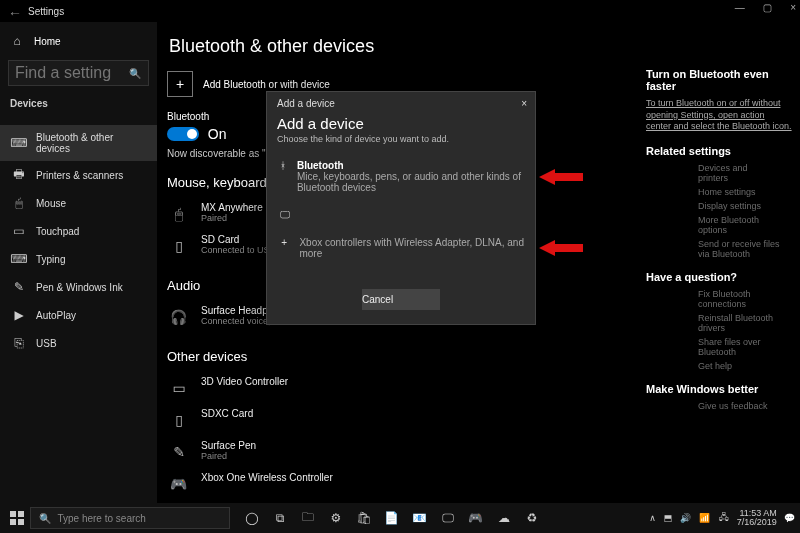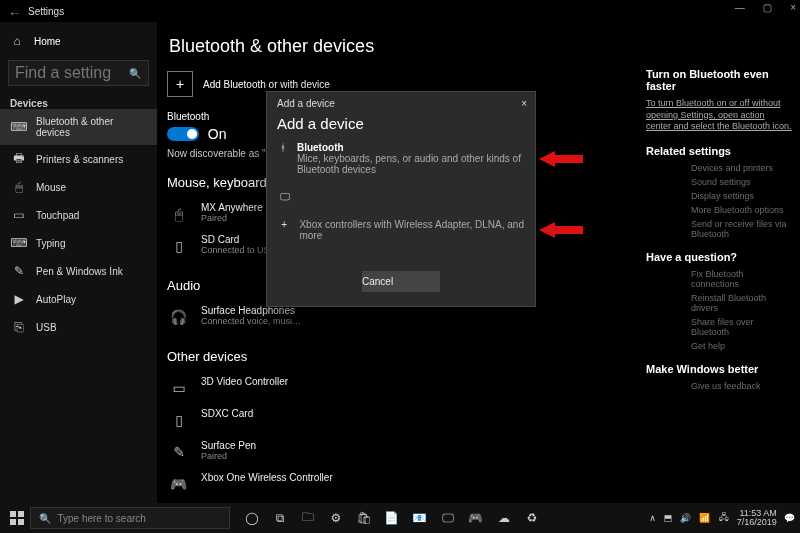--- a/index.html
+++ b/index.html
@@ -6,21 +6,21 @@
   body { width:800px; height:533px; background:#000; color:#fff; position:relative; overflow:hidden; font-size:10px; }
   .titlebar { height:22px; display:flex; align-items:center; padding:0 8px; background:#000; }
   .titlebar .back { width:20px; color:#888; font-size:14px; }
   .titlebar .title { font-size:10px; color:#ddd; }
   .winbtns { position:absolute; right:4px; top:2px; display:flex; gap:18px; color:#aaa; font-size:10px; }
   .app { display:flex; height:calc(100% - 52px); }
   .sidebar { width:157px; background:#111; padding:6px 0 0 0; }
   .nav-home { display:flex; align-items:center; padding:6px 10px; font-size:10px; gap:10px; }
   .search { margin:6px 8px; display:flex; align-items:center; background:#1a1a1a; border:1px solid #333; padding:3px 6px; }
   .search input { background:transparent; border:none; color:#ccc; font-size:16px; width:100%; outline:none; }
-  .section-label { font-size:10px; color:#ccc; padding:6px 10px 0 10px; font-weight:600; }
+  .section-label { font-size:10px; color:#ccc; padding:6px 10px 16px 10px; font-weight:600; }
   .nav-item { display:flex; align-items:center; gap:10px; padding:7px 12px; font-size:10px; color:#ddd; cursor:pointer; }
   .nav-item.active { background:#2e2e2e; }
   .nav-icon { width:14px; height:14px; display:inline-flex; align-items:center; justify-content:center; font-size:12px; color:#ccc; }
 
   .main { flex:1; padding:10px 14px 10px 10px; overflow:hidden; }
   .page-title { font-size:18px; font-weight:300; margin:4px 0 14px 2px; }
   .add-row { display:flex; align-items:center; gap:10px; margin-bottom:14px; }
   .add-box { width:26px; height:26px; border:1px solid #777; display:flex; align-items:center; justify-content:center; font-size:14px; }
   .bt-block .bt-label { font-size:10px; margin-bottom:4px; }
   .toggle { width:32px; height:14px; border-radius:7px; background:#0078d4; position:relative; display:inline-block; vertical-align:middle; }
@@ -31,21 +31,21 @@
   .section-header { font-size:13px; font-weight:400; margin:16px 0 8px 0; }
   .device { display:flex; align-items:flex-start; gap:10px; padding:4px 0; }
   .dev-icon { width:24px; height:24px; display:flex; align-items:center; justify-content:center; font-size:14px; color:#bbb; }
   .dev-name { font-size:10px; color:#eee; }
   .dev-sub { font-size:9px; color:#888; }
 
   
   .info { width:160px; padding:34px 8px 0 6px; font-size:10px; color:#ccc; }
   .info .h { font-size:11px; color:#fff; margin:12px 0 6px 0; font-weight:600; }
   .info .p { color:#aaa; font-size:9px; line-height:1.3; margin-bottom:6px;text-decoration:underline; }
-  .info .link { color:#6b6b6b; font-size:9px; display:block; margin:4px 5px; cursor:pointer;padding-left:40px; }
+  .info .link { color:#6b6b6b; font-size:9px; display:block; margin:4px 12px; cursor:pointer;padding-left:40px; }
 
   
   .modal { position:absolute; left:266px; top:91px; width:270px; background:#2b2b2b; border:1px solid #444; padding:0; z-index:20; box-shadow:0 8px 30px rgba(0,0,0,.6); }
   .modal-head { display:flex; justify-content:space-between; align-items:center; padding:6px 8px 0 10px; font-size:10px; color:#ddd; }
   .modal-title { font-size:15px; padding:6px 10px 2px 10px; }
   .modal-sub { font-size:9px; color:#bbb; padding:0 10px 8px 10px; }
   .choice { display:flex; gap:8px; padding:8px 10px; cursor:pointer; position:relative; }
   .choice .ci { width:16px; text-align:center; color:#ddd; }
   .choice .cn { font-size:10px; font-weight:600; }
   .choice .cd { font-size:10px; color:#aaa; }
@@ -194,40 +194,41 @@
         </div>
     </div>
 
   </div>
 
   <div class="info">
     <div class="h">Turn on Bluetooth even faster</div>
     <div class="p">To turn Bluetooth on or off without opening Settings, open action center and select the Bluetooth icon.</div>
     <div class="h">Related settings</div>
     <span class="link">Devices and printers</span>
-    <span class="link">Sound settings</span>
+    <span class="link">Home settings</span>
     <span class="link">Display settings</span>
     <span class="link">More Bluetooth options</span>
     <span class="link">Send or receive files via Bluetooth</span>
     <div class="h">Have a question?</div>
     <span class="link">Fix Bluetooth connections</span>
     <span class="link">Reinstall Bluetooth drivers</span>
     <span class="link">Share files over Bluetooth</span>
     <span class="link">Get help</span>
     <div class="h">Make Windows better</div>
     <span class="link">Give us feedback</span>
   </div>
 </div>
 
 <div class="modal">
   <div class="modal-head">
     <span>Add a device</span>
     <span style="cursor:pointer;">×</span>
   </div>
   <div class="modal-title">Add a device</div>
+  <div class="modal-sub">Choose the kind of device you want to add.</div>
 
   <div class="choice">
     <div class="ci">ᚼ</div>
     <div>
         <div class="cn">Bluetooth</div>
       <div class="cd">Mice, keyboards, pens, or audio and other kinds of Bluetooth devices</div>
       </div>
     <div class="arrow">
       <svg width="44" height="20">
           <polygon points="0,10 16,2 16,6 44,6 44,14 16,14 16,18" fill="#d11"></polygon>

